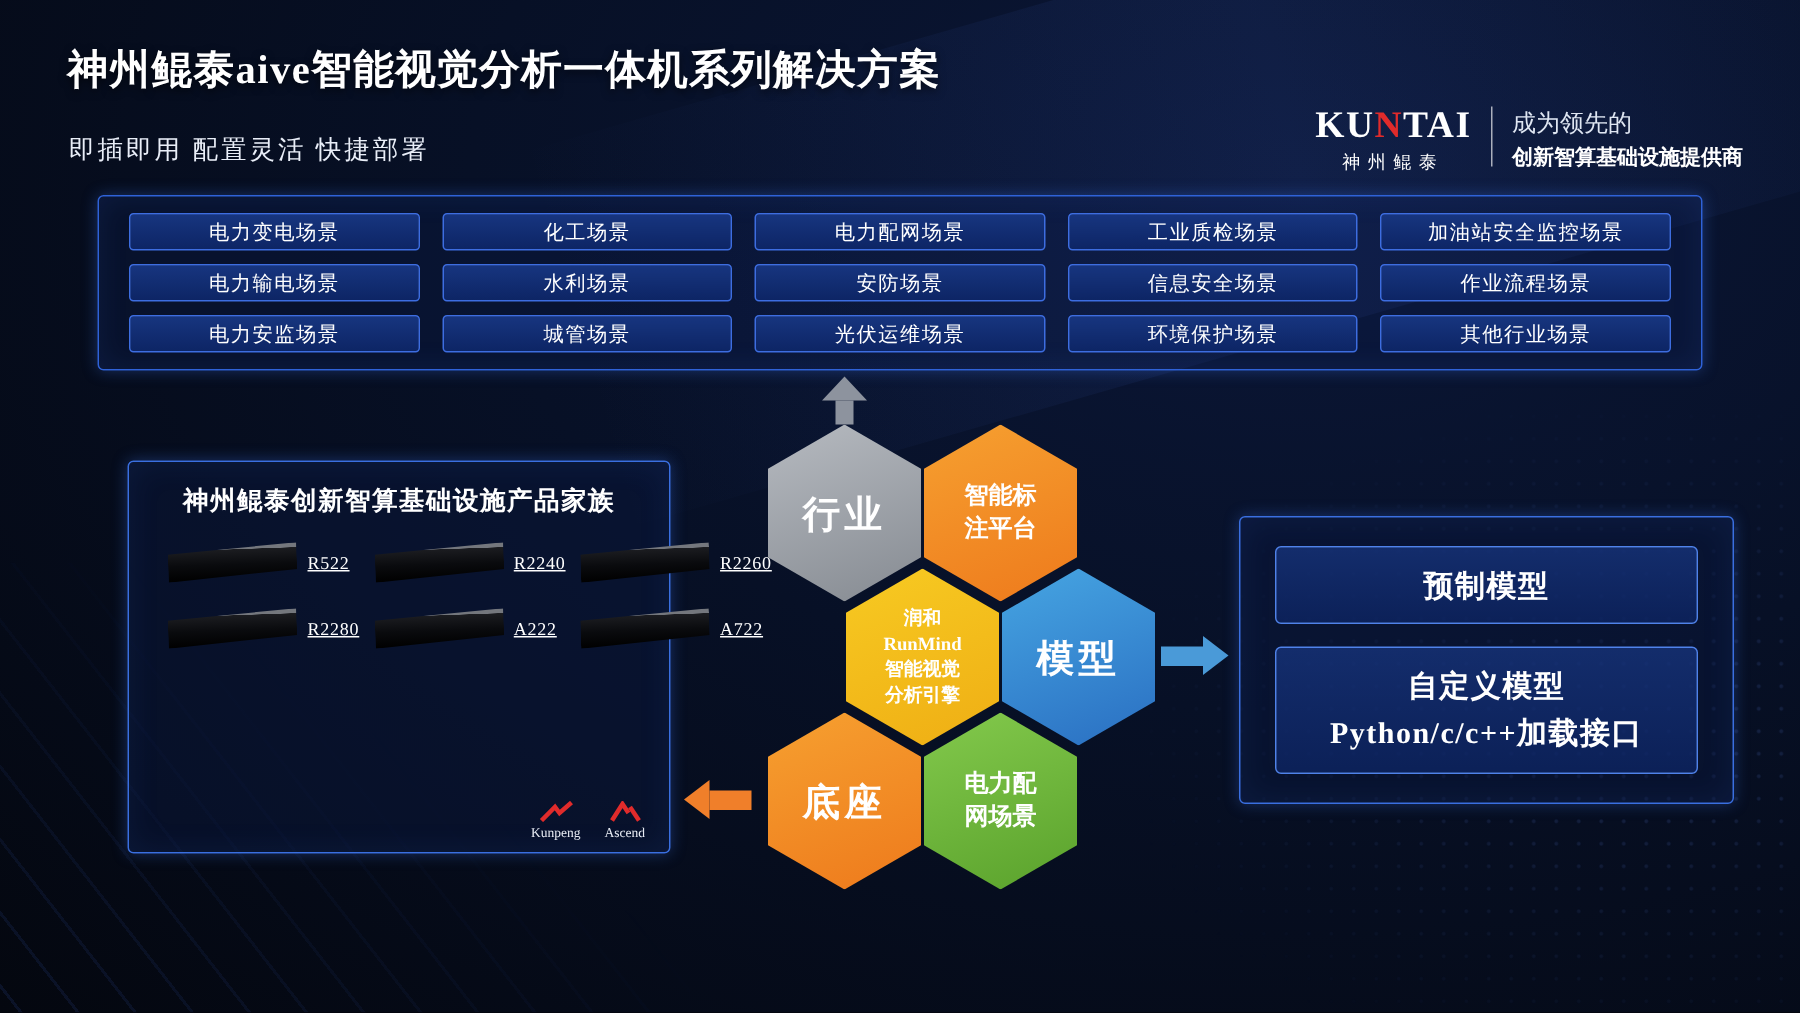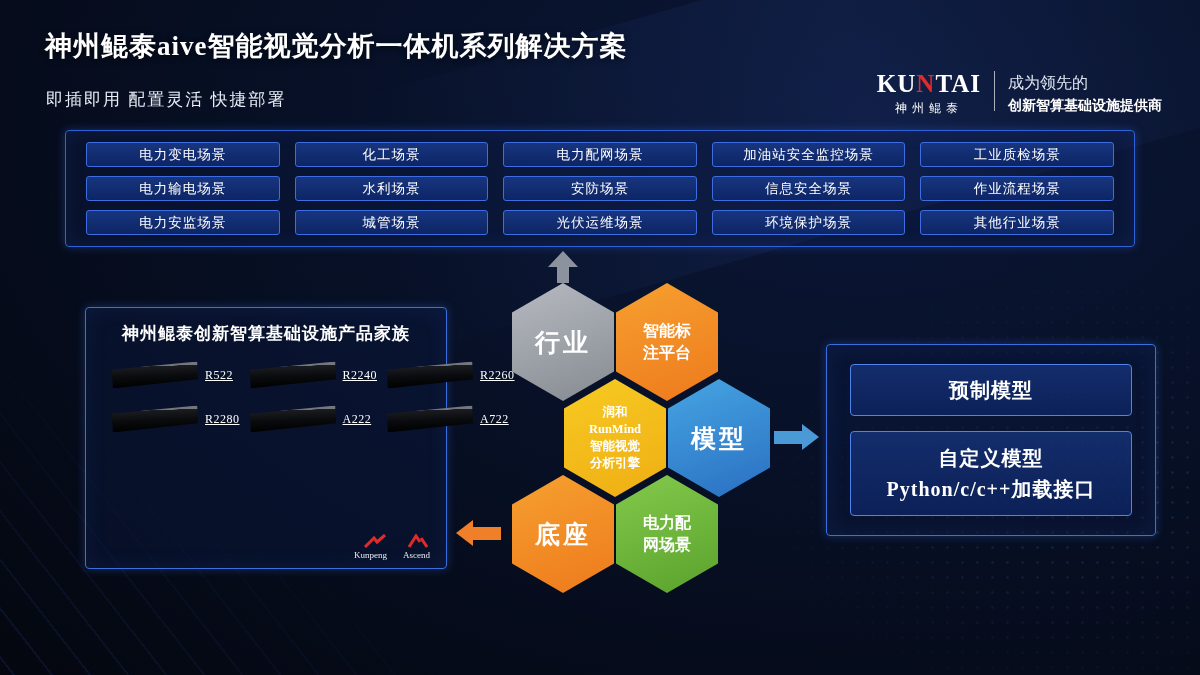--- a/index.html
+++ b/index.html
@@ -67,21 +67,21 @@
     padding:0 26px;margin-top:18px;
   }
   .model-cell{display:flex;flex-direction:row;align-items:center;gap:7px;}
   .server{
     width:86px;height:24px;transform:rotate(-2deg);
     background:linear-gradient(180deg,#74777d 0%,#74777d 13%,#1b1c20 14%,#0a0b0e 55%,#000 100%);
     clip-path:polygon(0 22%,100% 0,100% 74%,0 100%);
   }
   .model-label{font-size:12px;text-decoration:underline;color:#fff;letter-spacing:.5px;}
   .partners{position:absolute;right:16px;bottom:8px;display:flex;gap:16px;}
-  .partner{display:flex;flex-direction:column;align-items:flex-end;gap:2px;font-size:9px;color:#e8ecf4;}
+  .partner{display:flex;flex-direction:column;align-items:center;gap:2px;font-size:9px;color:#e8ecf4;}
   
   .hex{
     position:absolute;width:102px;height:118px;
     clip-path:polygon(50% 0,100% 25%,100% 75%,50% 100%,0 75%,0 25%);
     display:flex;align-items:center;justify-content:center;text-align:center;
     color:#fff;font-weight:bold;
   }
   .hex-gray{background:linear-gradient(160deg,#b6bac0,#868b92);}
   .hex-orange{background:linear-gradient(160deg,#f6a030,#ee7a1c);}
   .hex-yellow{background:linear-gradient(160deg,#f7ca22,#efae14);}
@@ -138,22 +138,22 @@
     <div>
       <div class="slogan1">成为领先的</div>
       <div class="slogan2">创新智算基础设施提供商</div>
     </div>
   </div>
 
   <div class="scenario-box">
     <div class="chip">电力变电场景</div>
     <div class="chip">化工场景</div>
     <div class="chip">电力配网场景</div>
+    <div class="chip">工业质检场景</div>
     <div class="chip">加油站安全监控场景</div>
-    <div class="chip">工业质检场景</div>
     <div class="chip">电力输电场景</div>
     <div class="chip">水利场景</div>
     <div class="chip">安防场景</div>
     <div class="chip">信息安全场景</div>
     <div class="chip">作业流程场景</div>
     <div class="chip">电力安监场景</div>
     <div class="chip">城管场景</div>
     <div class="chip">光伏运维场景</div>
     <div class="chip">环境保护场景</div>
     <div class="chip">其他行业场景</div>

